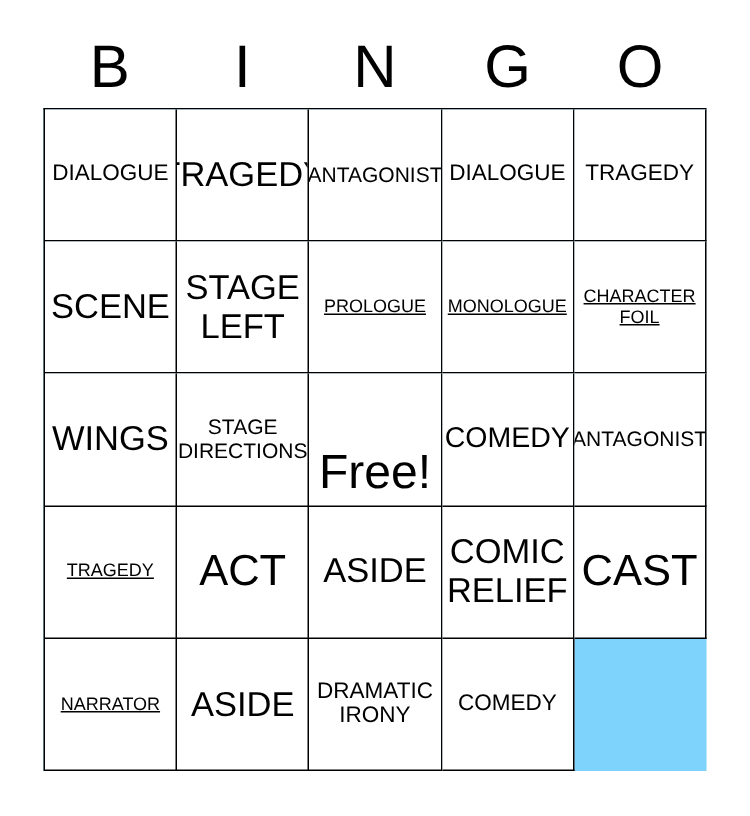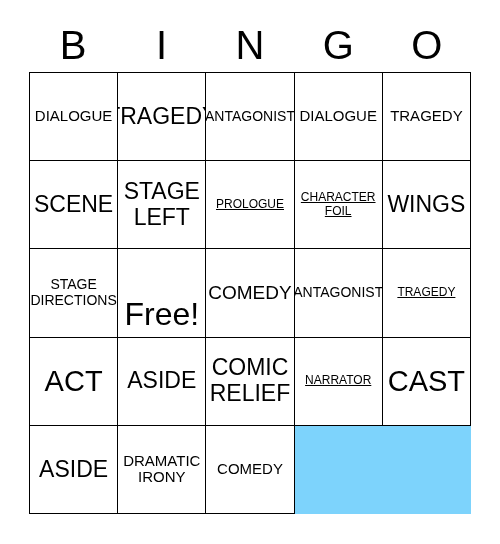--- a/index.html
+++ b/index.html
@@ -121,20 +121,23 @@
         <span class="cell-text fs-xl">SCENE</span>
       </div>
     <div class="cell">
         <span class="cell-text fs-xl">STAGE
 LEFT</span>
       </div>
     <div class="cell">
         <span class="cell-text fs-s">PROLOGUE</span>
       </div>
     <div class="cell">
+        <span class="cell-text fs-s">MONOLOGUE</span>
+      </div>
+    <div class="cell">
         <span class="cell-text fs-s">CHARACTER
 FOIL</span>
       </div>
 
     <div class="cell">
         <span class="cell-text fs-xl">WINGS</span>
       </div>
     <div class="cell">
         <span class="cell-text fs-xs">STAGE
 DIRECTIONS</span>
@@ -157,24 +160,24 @@
       </div>
     <div class="cell">
         <span class="cell-text fs-xl">ASIDE</span>
       </div>
     <div class="cell">
         <span class="cell-text fs-xl">COMIC
 RELIEF</span>
       </div>
 
     <div class="cell">
-        <span class="cell-text fs-s">NARRATOR</span>
+        <span class="cell-text fs-xxl">CAST</span>
       </div>
     <div class="cell">
-        <span class="cell-text fs-xxl">CAST</span>
+        <span class="cell-text fs-s">NARRATOR</span>
       </div>
     <div class="cell">
         <span class="cell-text fs-xl">ASIDE</span>
       </div>
     <div class="cell">
         <span class="cell-text fs-m">DRAMATIC
 IRONY</span>
       </div>
     <div class="cell">
         <span class="cell-text fs-m">COMEDY</span>

